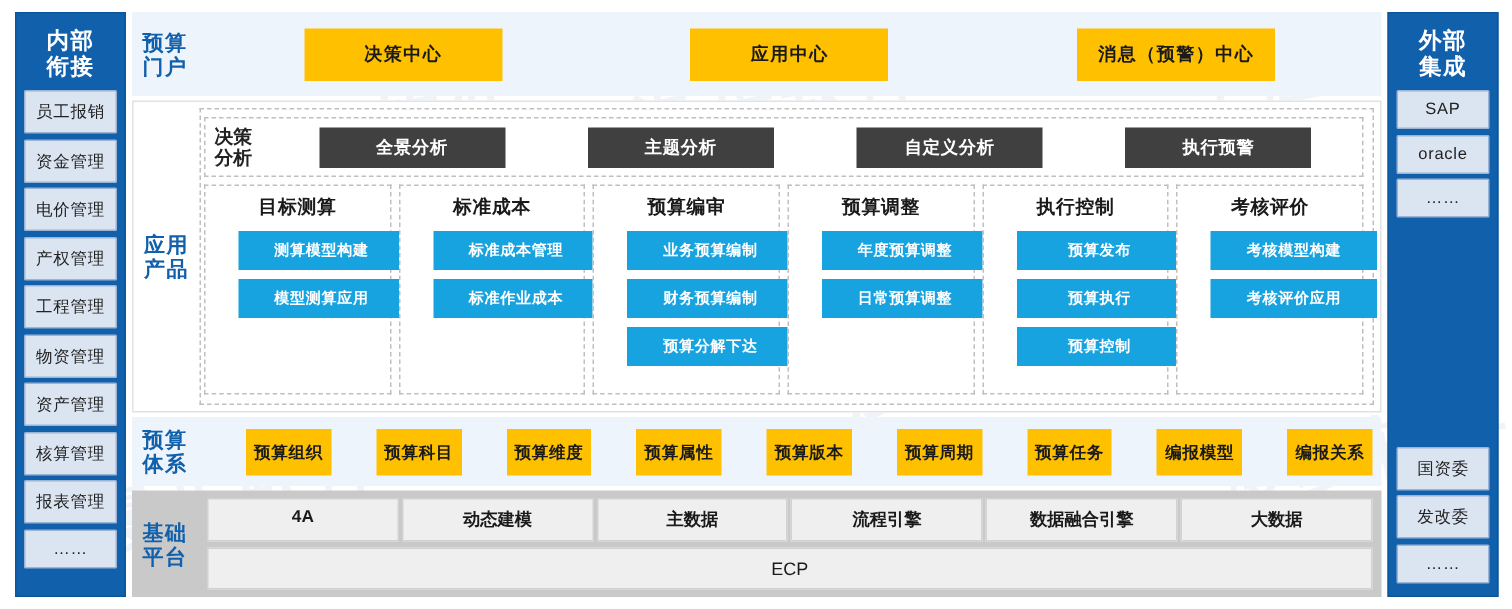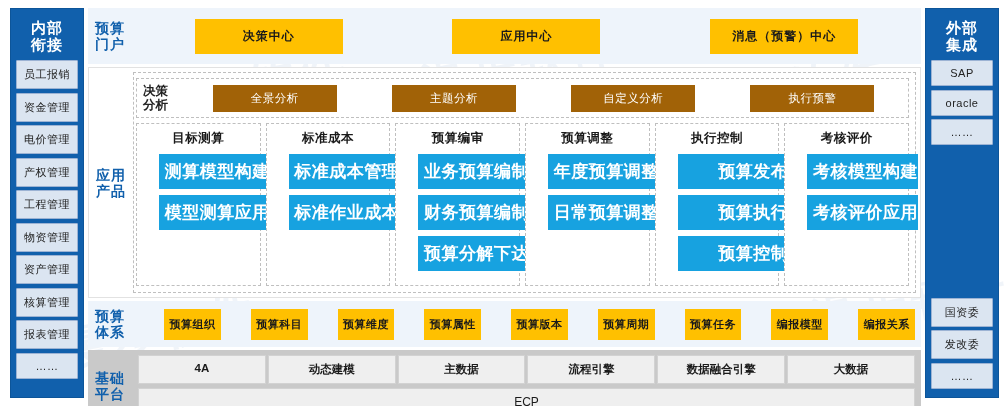--- a/index.html
+++ b/index.html
@@ -47,56 +47,56 @@
     align-items:center;color:#1160ac;font-weight:bold;font-size:14px;
     line-height:16px;text-align:center;letter-spacing:1px;
   }
   .band-body{flex:1 1 auto;display:flex;align-items:center;}
 
   
   #portal-band{background:#eef4fb;height:56px;flex:0 0 56px;}
   #portal-body{justify-content:space-around;padding:0 8px;}
   .portal-chip{
     background:#ffc000;color:#1a1a1a;font-size:12px;font-weight:bold;
-    text-align:center;padding:9px 0;width:148px;letter-spacing:1px;
+    text-align:center;padding:9px 0;width:132px;letter-spacing:1px;
   }
 
   
   #product-band{background:#ffffff;flex:1 1 auto;margin-top:3px;
                 border:1px solid #e2e2e2;box-sizing:border-box;}
   #product-body{flex-direction:column;align-items:stretch;padding:5px 6px 6px 2px;
                 border:1px dashed #bfbfbf;margin:4px 4px 4px 0;}
 
   #decision-row{
     display:flex;align-items:center;border:1px dashed #bfbfbf;
     padding:5px 6px;margin-bottom:5px;background:#ffffff;
   }
   #decision-label{
     flex:0 0 36px;color:#222;font-weight:bold;font-size:12.5px;
     line-height:14px;text-align:left;margin-right:6px;
   }
   #decision-items{flex:1 1 auto;display:flex;justify-content:space-around;}
   .blue-chip{
-    background:#a16207;color:#ffffff;font-size:11.5px;font-weight:normal;
+    background:#404040;color:#ffffff;font-size:11.5px;font-weight:bold;
     text-align:center;padding:6px 0;width:124px;letter-spacing:.5px;
   }
 
   #product-cols{display:flex;flex:1 1 auto;gap:5px;}
   .prod-col{
     flex:1 1 0;border:1px dashed #bfbfbf;background:#ffffff;
     display:flex;flex-direction:column;align-items:center;
     padding:6px 6px 8px 6px;box-sizing:border-box;
   }
   .prod-col-title{
     color:#1a1a1a;font-weight:bold;font-size:12.5px;margin-bottom:7px;
     letter-spacing:.5px;
   }
   .prod-item{
     width:100%;box-sizing:border-box;background:#17a2e0;color:#fff;
-    font-size:17px;font-weight:bold;text-align:right;padding:6px 0;
+    font-size:10px;font-weight:bold;text-align:center;padding:6px 0;
     margin-bottom:6px;letter-spacing:.5px;margin-left:32px;
   }
 
   
   #system-band{background:#eef4fb;height:46px;flex:0 0 46px;margin-top:3px;}
   #system-body{justify-content:space-between;padding:0 6px;gap:4px;}
   .sys-chip{
     flex:1 1 0;background:#ffc000;color:#1a1a1a;font-size:11px;font-weight:bold;
     text-align:center;padding:8px 0;letter-spacing:.5px;margin-left:26px;
   }

